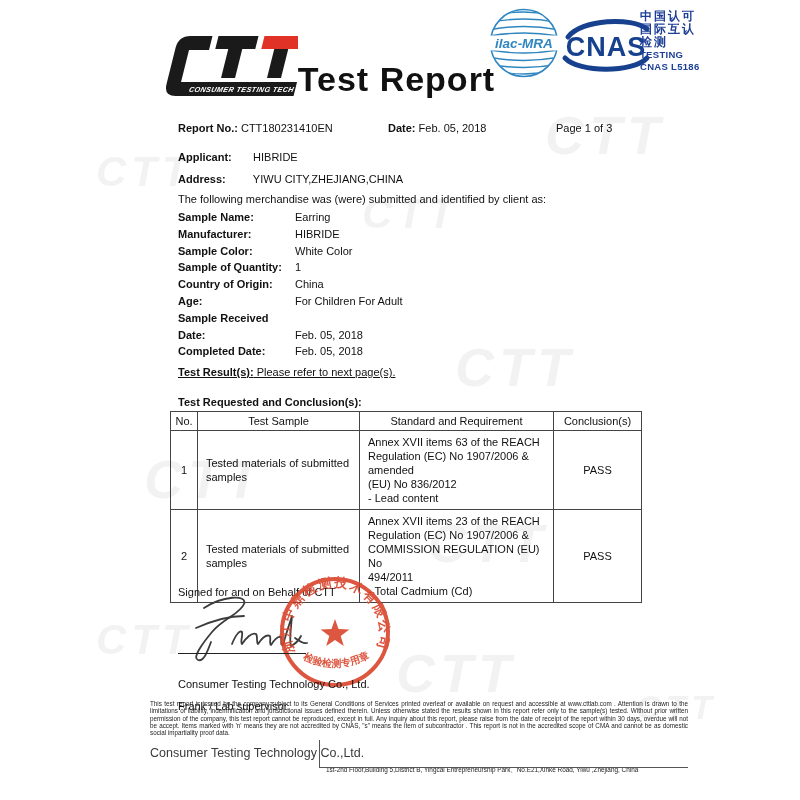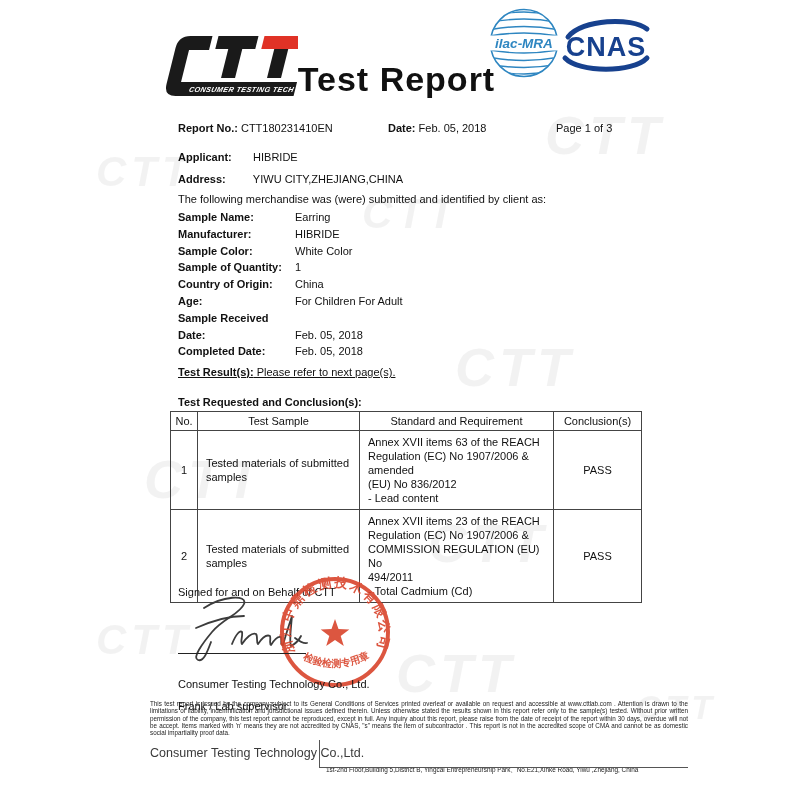--- a/index.html
+++ b/index.html
@@ -114,20 +114,27 @@
     <rect x="2" y="29.5" width="70" height="15" fill="#fff"></rect>
     <text x="37" y="41.5" text-anchor="middle" font-style="italic" font-weight="bold" font-size="13.5" fill="#2e86c1">ilac-MRA</text>
   </svg>
 
   <svg class="cnas" width="92" height="58" viewBox="0 0 92 58">
     <path d="M8 21 C22 3 72 1 87 13" stroke="#17418e" stroke-width="5" fill="none" stroke-linecap="round"></path>
     <path d="M5 42 C19 57 73 57 87 42" stroke="#17418e" stroke-width="5" fill="none" stroke-linecap="round"></path>
     <text x="46" y="40" text-anchor="middle" font-weight="800" font-size="27" letter-spacing="1" fill="#17418e">CNAS</text>
   </svg>
 
+  <div class="cn-cert">
+    <div class="cn">中国认可</div>
+    <div class="cn">国际互认</div>
+    <div class="cn">检测</div>
+    <div class="en">TESTING</div>
+    <div class="en">CNAS L5186</div>
+  </div>
 
   <div class="meta m-report">
     <b class="lbl">Report No.:</b>
     <span>CTT180231410EN</span>
   </div>
   <div class="meta m-date">
     <b class="lbl">Date:</b>
     <span>Feb. 05, 2018</span>
   </div>
   <div class="meta m-page">Page 1 of 3</div>

